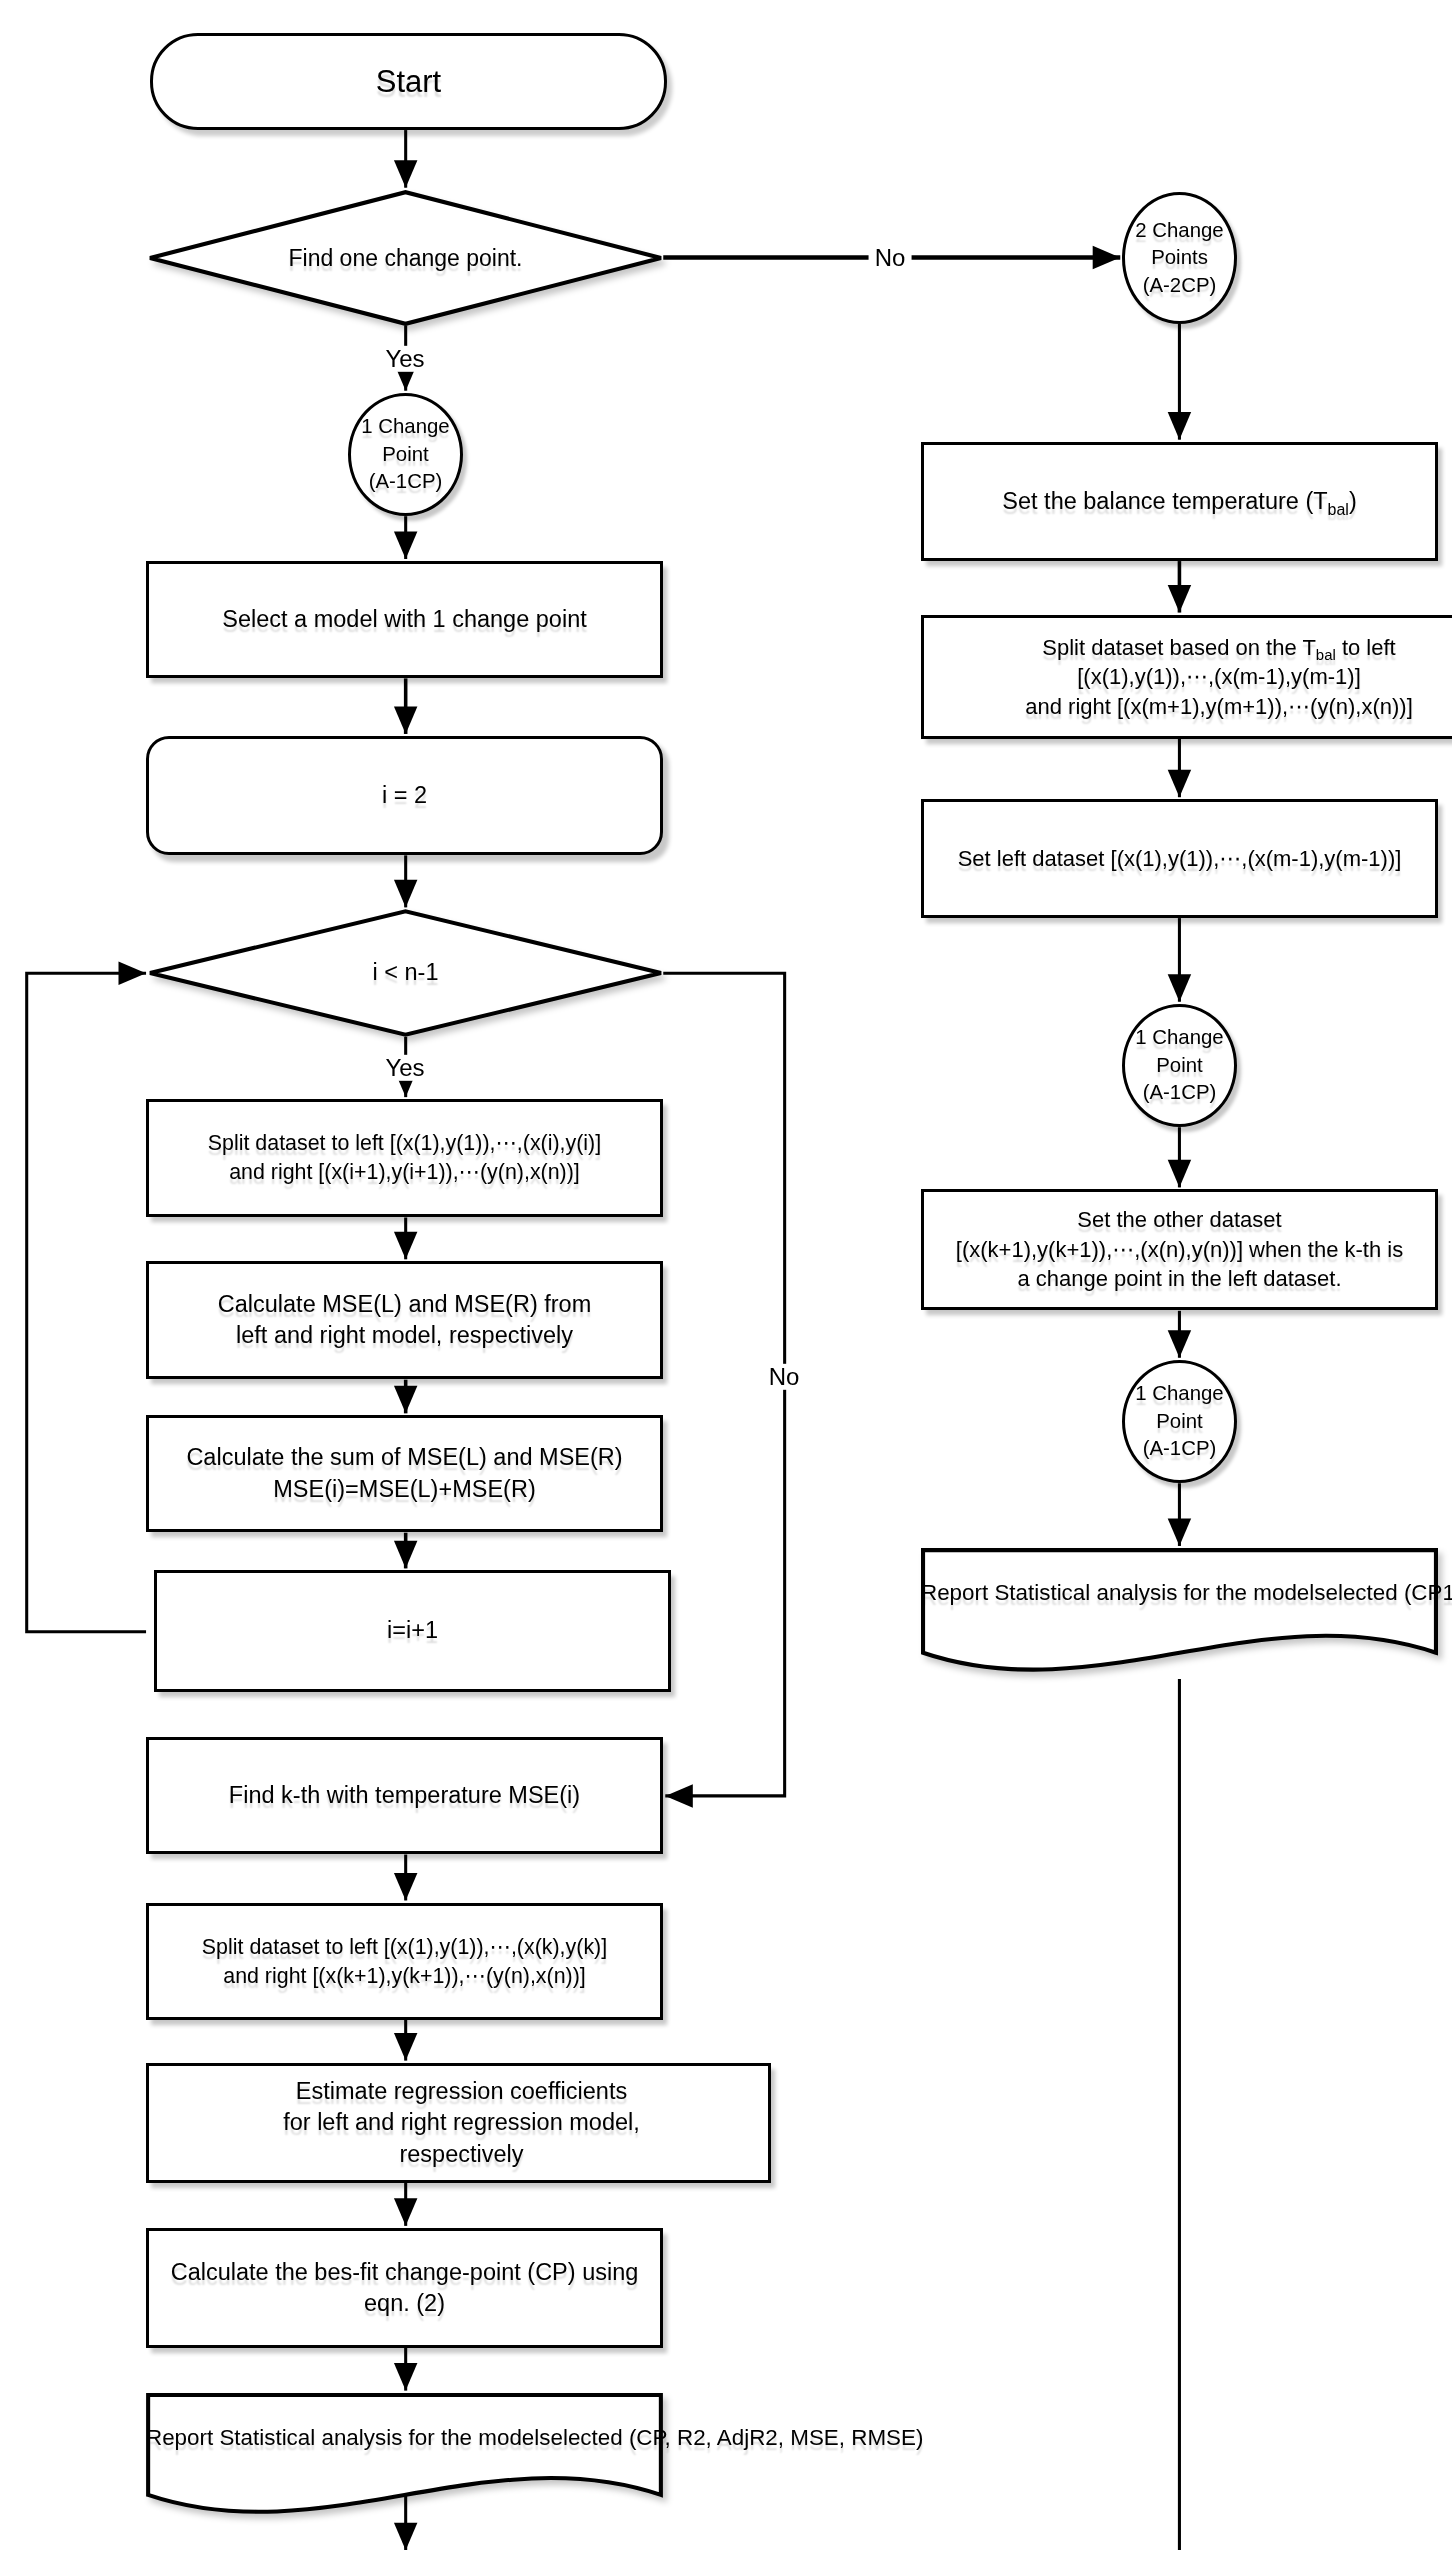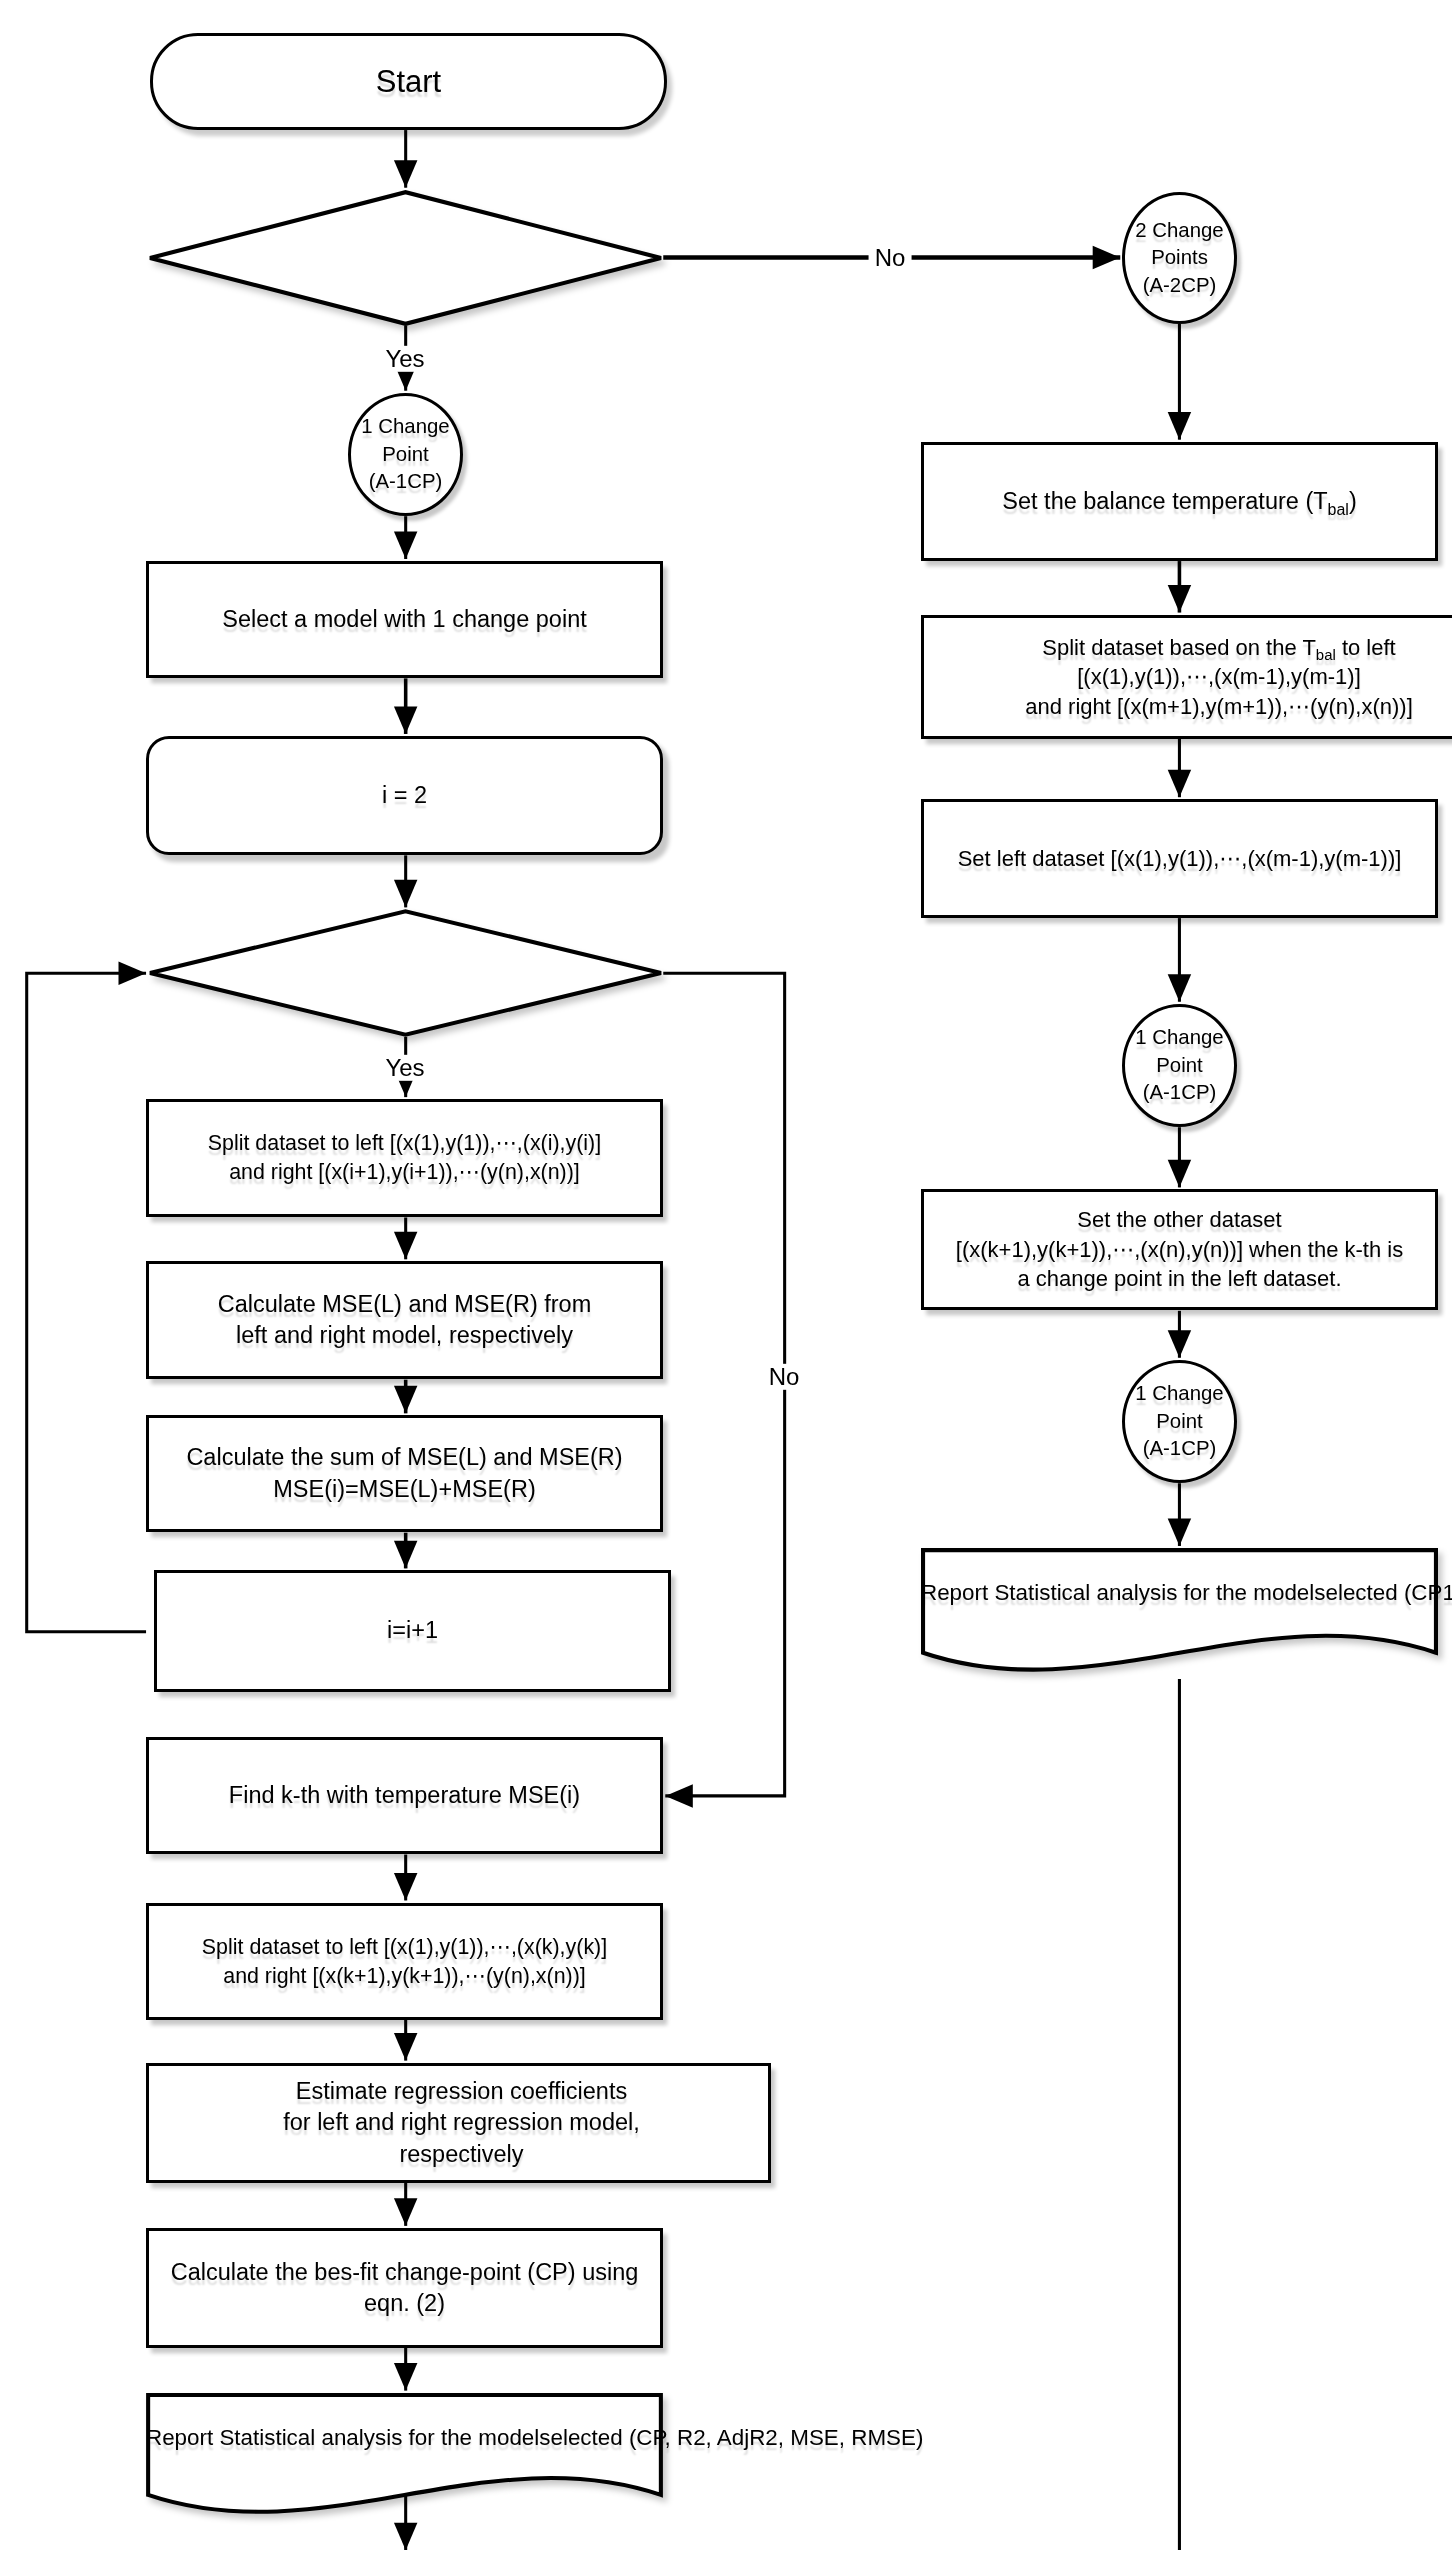--- a/index.html
+++ b/index.html
@@ -82,20 +82,23 @@
   <div id="node-layer">
       <div class="node stadium" style="left: 150px; top: 33px; width: 517px; height: 97px; border-radius: 48px;">
         <div class="txt" style="font-size: 31px;">
           <div class="line"><span>Start</span></div>
         </div>
       </div>
       <div class="node shape-node" style="left: 148px; top: 190px; width: 515px; height: 136px;">
         <svg width="515" height="136" viewBox="0 0 1010 266">
           <polygon points="4,133 505,4 1006,133 505,262"></polygon>
         </svg>
+        <div class="txt" style="font-size: 23px;">
+          <div class="line"><span>Find one change point.</span></div>
+        </div>
       </div>
       <div class="node circle" style="left: 1122px; top: 192px; width: 115px; height: 132px;">
         <div class="txt" style="font-size: 20.4px;">
           <div class="line"><span>2 Change</span></div>
           <div class="line"><span>Points</span></div>
           <div class="line"><span>(A-2CP)</span></div>
         </div>
       </div>
       <div class="node circle" style="left: 348px; top: 393px; width: 115px; height: 123px;">
         <div class="txt" style="font-size: 20.4px;">
@@ -111,20 +114,23 @@
       </div>
       <div class="node process" style="left: 146px; top: 736px; width: 517px; height: 119px; border-radius: 23px;">
         <div class="txt" style="font-size: 23.5px;">
           <div class="line"><span>i = 2</span></div>
         </div>
       </div>
       <div class="node shape-node" style="left: 148px; top: 909px; width: 515px; height: 128px;">
         <svg width="515" height="128" viewBox="0 0 1010 250">
           <polygon points="4,125 505,4 1006,125 505,246"></polygon>
         </svg>
+        <div class="txt" style="font-size: 23.5px;">
+          <div class="line"><span>i &lt; n-1</span></div>
+        </div>
       </div>
       <div class="node process" style="left: 146px; top: 1099px; width: 517px; height: 118px;">
         <div class="txt" style="font-size: 21.4px;">
           <div class="line"><span>Split dataset to left  [(x(1),y(1)),⋯,(x(i),y(i)]</span></div>
           <div class="line"><span>and right [(x(i+1),y(i+1)),⋯(y(n),x(n))]</span></div>
         </div>
       </div>
       <div class="node process" style="left: 146px; top: 1261px; width: 517px; height: 118px;">
         <div class="txt" style="font-size: 23.5px;">
           <div class="line"><span>Calculate MSE(L) and MSE(R) from</span></div>

